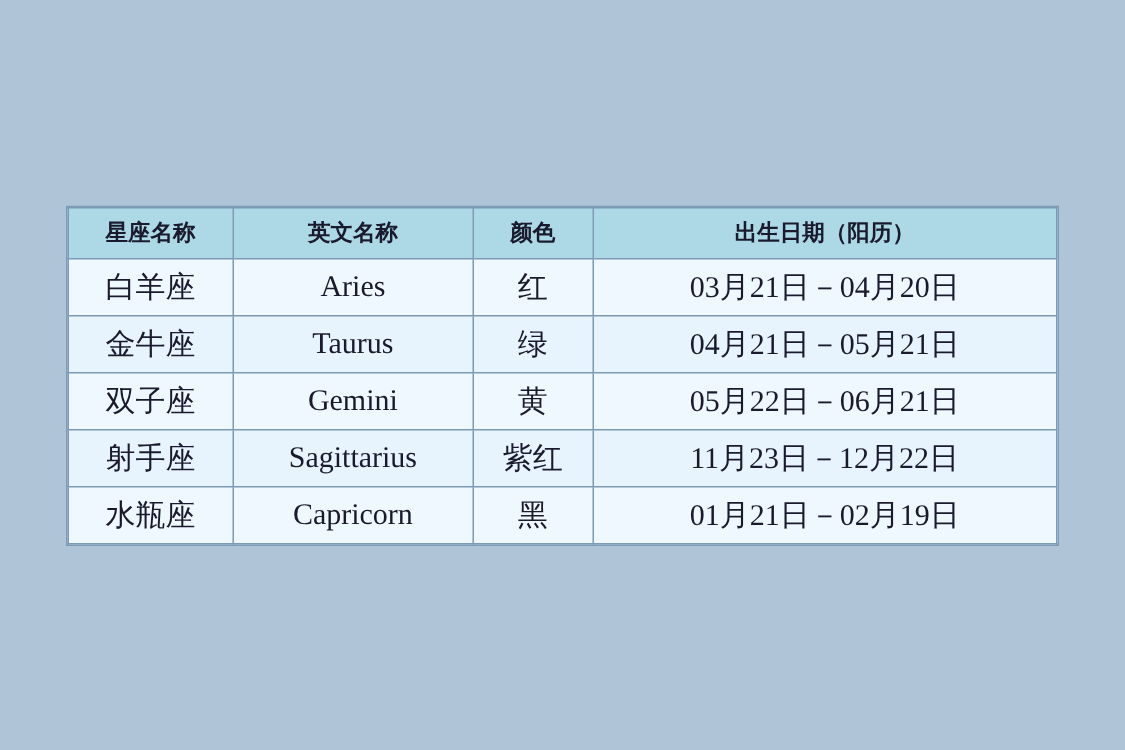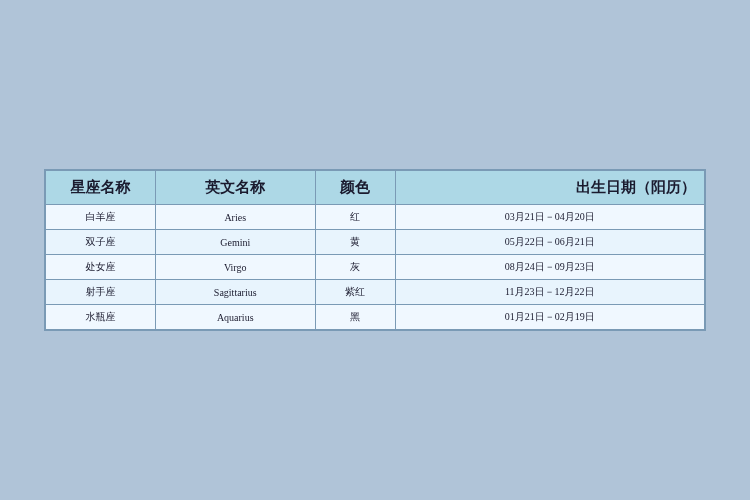--- a/index.html
+++ b/index.html
@@ -34,26 +34,26 @@
       font-size: 15px;
       padding: 7px 8px;
     }
     tbody tr {
       background-color: #f0f8ff;
     }
     tbody tr:nth-child(even) {
       background-color: #e8f4fd;
     }
     tbody td {
-      font-size: 10px;
+      font-size: 20px;
     }
     .col-chinese { width: 110px; }
     .col-english { width: 160px; margin-top: 16px; }
     .col-color   { width: 80px; }
-    .col-date    { width: 310px; text-align: right; }
+    .col-date    { width: 310px; }
   </style>
 </head>
 <body>
 
 <div class="table-container">
   <table>
     <thead>
       <tr>
         <th class="col-chinese">星座名称</th>
         <th class="col-english">英文名称</th>
@@ -62,38 +62,38 @@
       </tr>
     </thead>
     <tbody id="table-body">
     <tr>
           <td>白羊座</td>
           <td>Aries</td>
           <td>红</td>
           <td>03月21日－04月20日</td>
         </tr>
         <tr>
+          <td>金牛座</td>
+          <td>Taurus</td>
+          <td>绿</td>
+          <td>04月21日－05月21日</td>
+        </tr>
+        <tr>
           <td>双子座</td>
           <td>Gemini</td>
           <td>黄</td>
           <td>05月22日－06月21日</td>
-        </tr>
-        <tr>
-          <td>处女座</td>
-          <td>Virgo</td>
-          <td>灰</td>
-          <td>08月24日－09月23日</td>
         </tr>
         <tr>
           <td>射手座</td>
           <td>Sagittarius</td>
           <td>紫红</td>
           <td>11月23日－12月22日</td>
         </tr>
         <tr>
           <td>水瓶座</td>
-          <td>Aquarius</td>
+          <td>Capricorn</td>
           <td>黑</td>
           <td>01月21日－02月19日</td>
         </tr>
       </tbody>
   </table>
 </div>
 
 </body></html>

